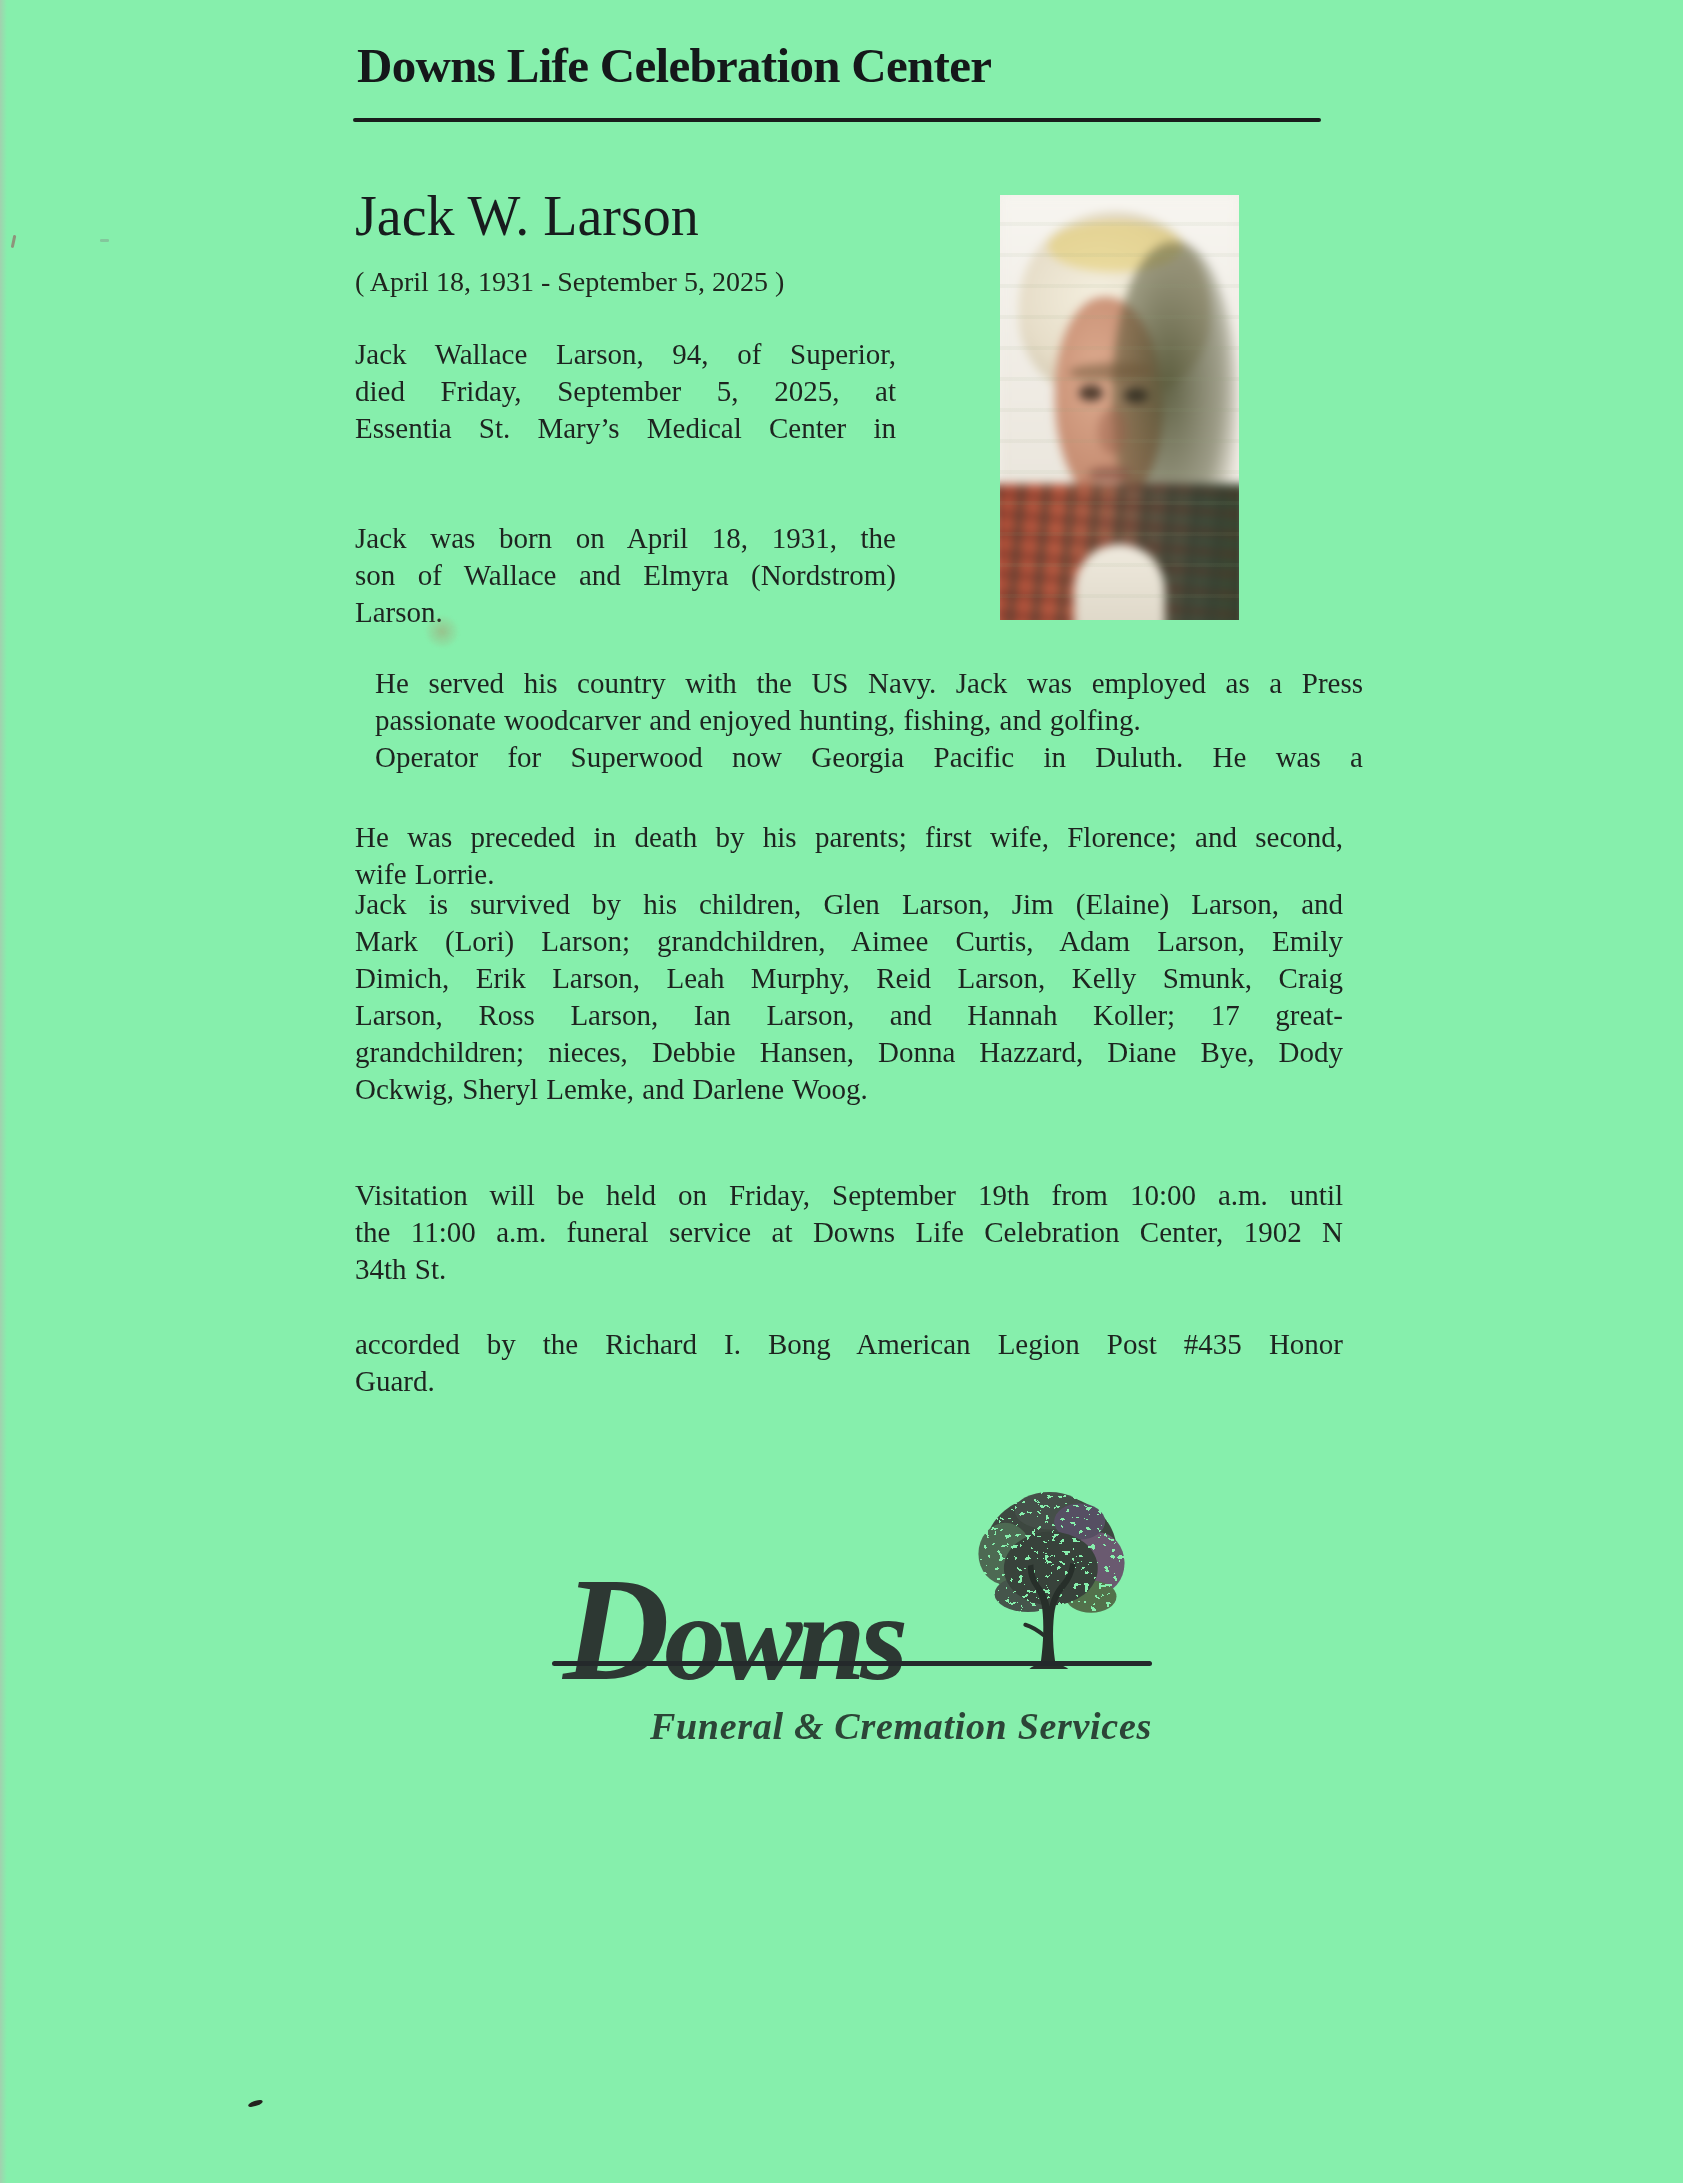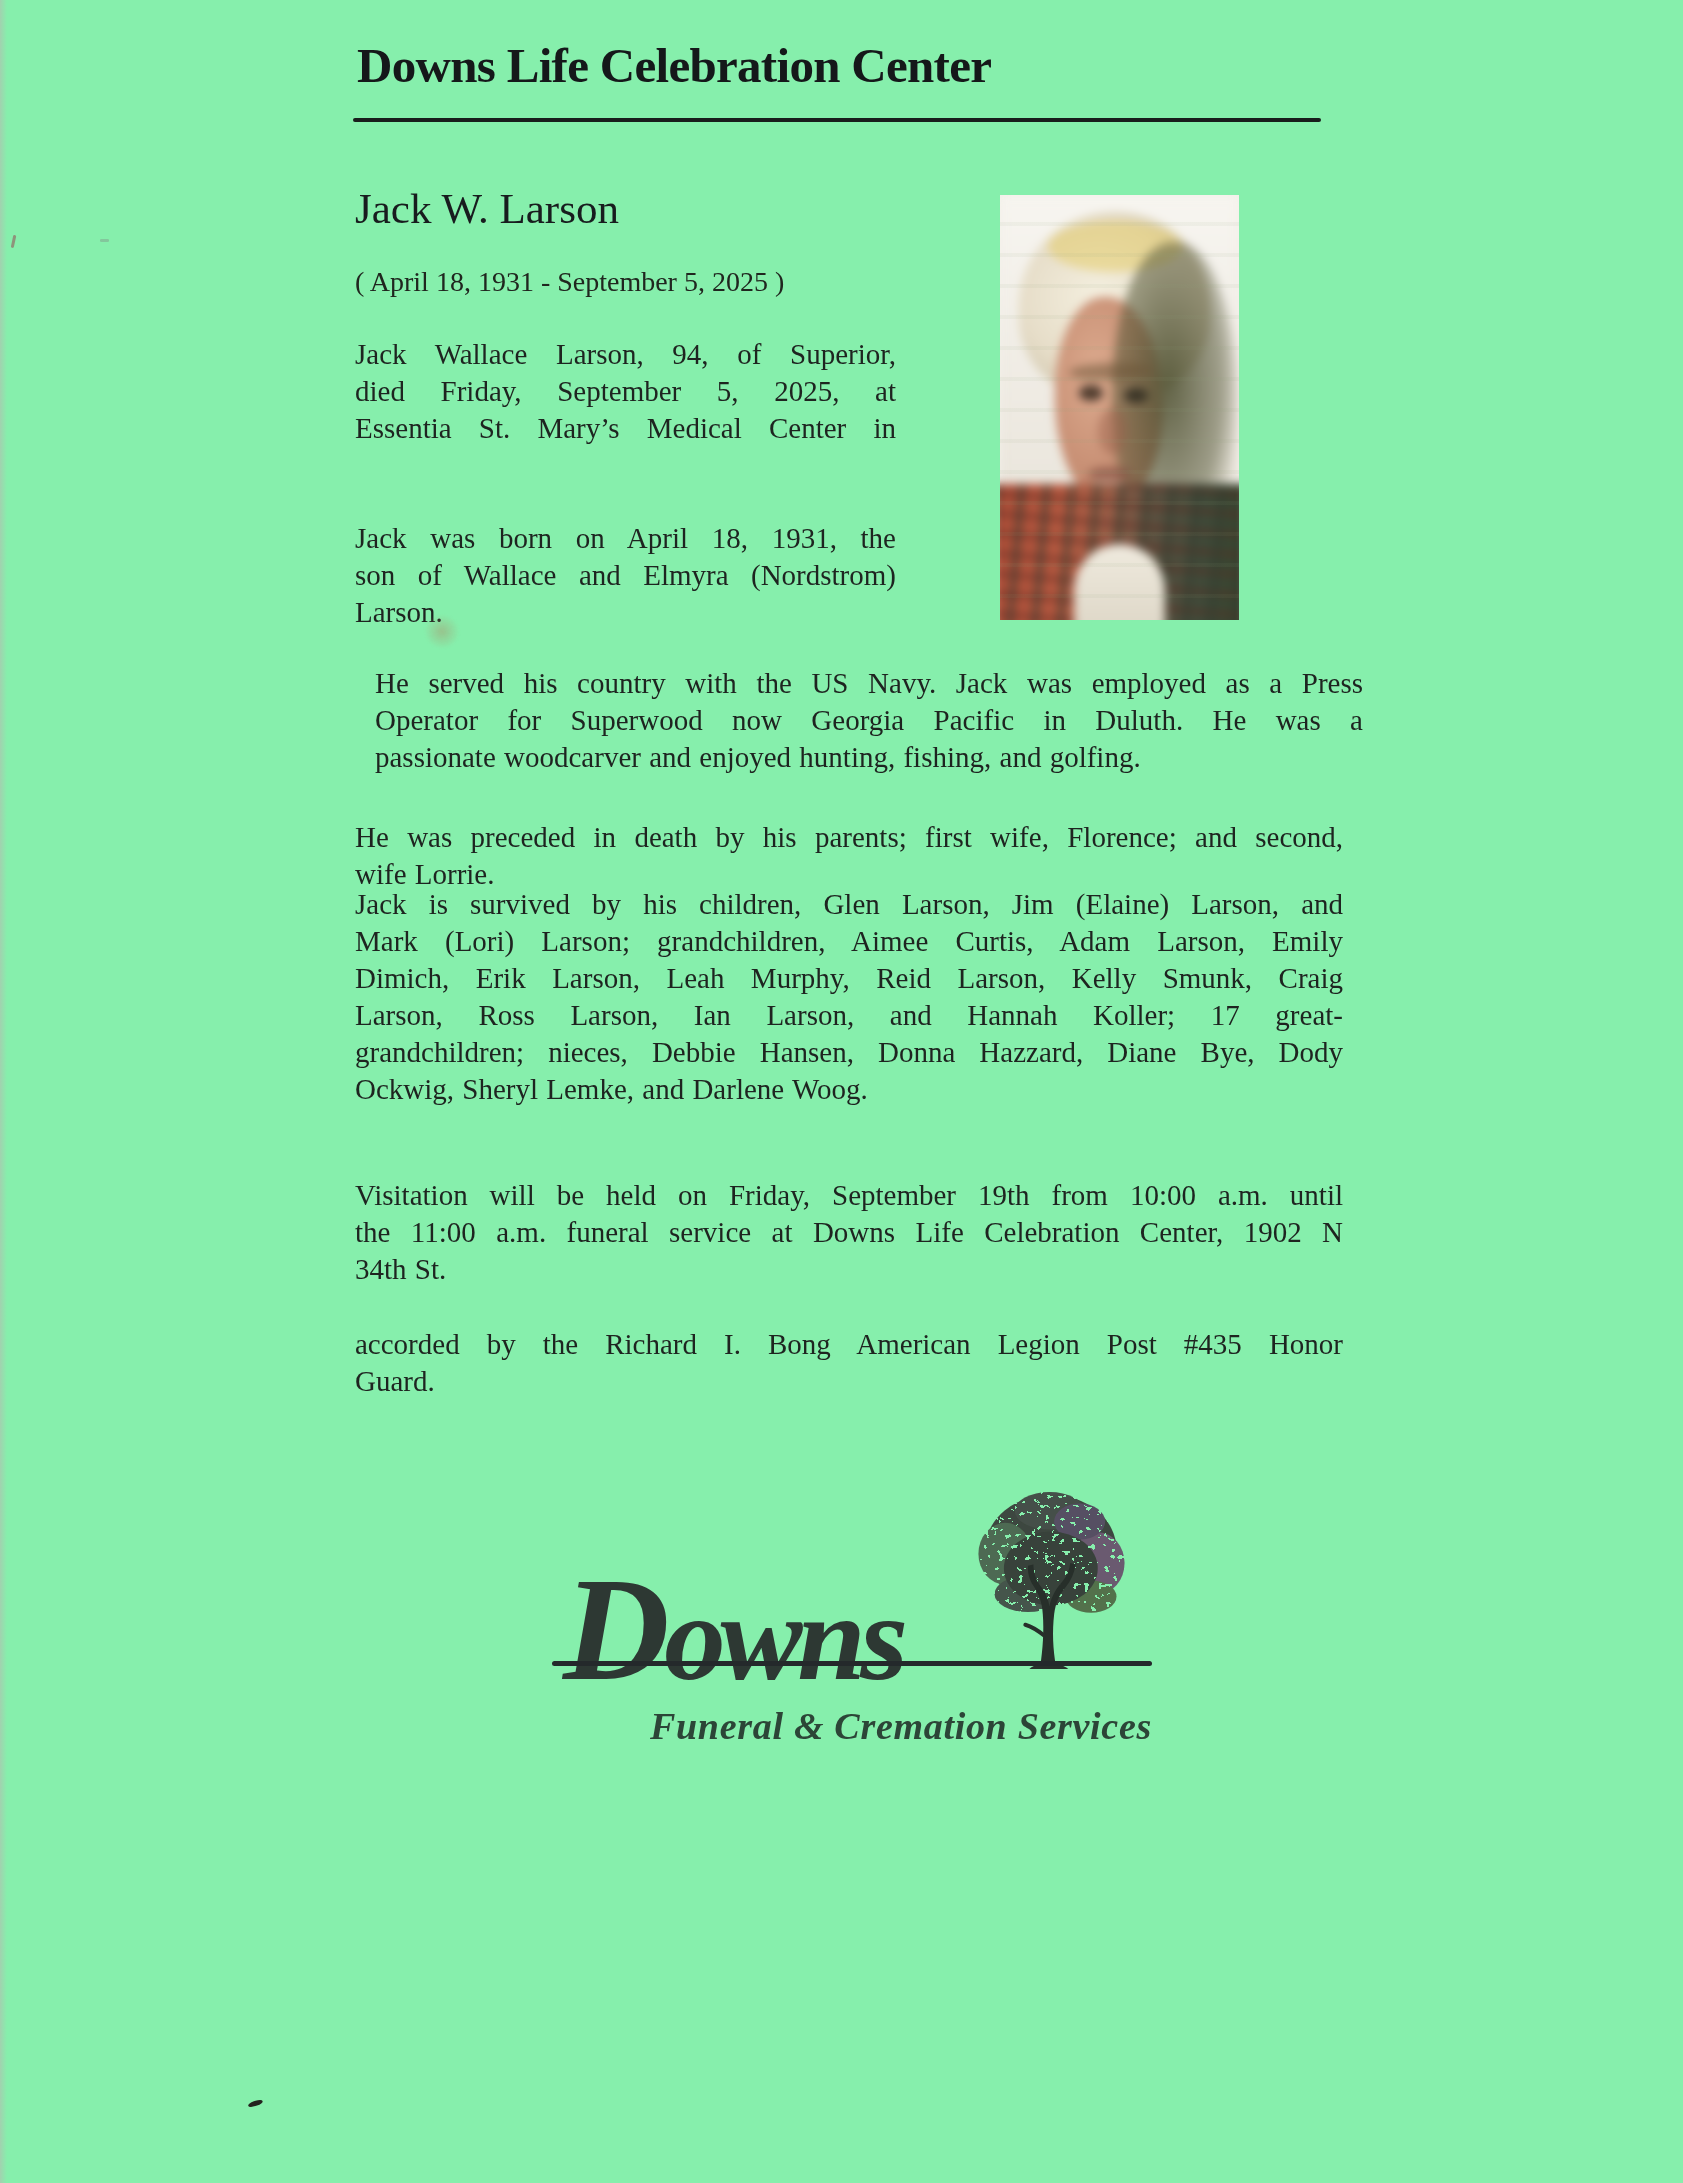--- a/index.html
+++ b/index.html
@@ -10,21 +10,21 @@
     color:#1e2420;
   }
   .scan-edge { position:absolute; left:0; top:0; width:6.7px; height:100%;
     background:linear-gradient(90deg, rgba(185,185,178,.55), rgba(185,185,178,0)); }
 
   .header-title { position:absolute; left:357px; top:37px;
     font-size:49px; font-weight:bold; color:#15181a; letter-spacing:-0.7px; white-space:nowrap; }
   .header-rule { position:absolute; left:353px; top:118px; width:968px; height:4px;
     background:#191d1c; border-radius:2px; }
 
-  .obit-name { position:absolute; left:355px; top:184px; font-size:43px; color:#181c1e; white-space:nowrap; }
+  .obit-name { position:absolute; left:355px; top:184px; font-size:56px; color:#181c1e; white-space:nowrap; }
   .obit-dates { position:absolute; left:355px; top:266px; font-size:28px; color:#20261f; white-space:nowrap; }
 
   .para { position:absolute; left:355px; font-size:29px; line-height:37px;
     color:#1e2420; word-spacing:1px; }
   .para.narrow { width:541px; }
   .para.wide   { width:988px; }
   .p0 { top:336px; } .p1 { top:520px; } .p2 { top:665px;margin-left:20px; } .p3 { top:819px; }
   .p4 { top:886px; } .p5 { top:1177px; } .p6 { top:1326px; }
   .jline { text-align:justify; text-align-last:justify; }
   .jline.last { text-align-last:left; }
@@ -104,22 +104,22 @@
       <div class="jline">died Friday, September 5, 2025, at</div>
       <div class="jline">Essentia St. Mary’s Medical Center in</div>
     </div>
   <div class="para narrow p1">
       <div class="jline">Jack was born on April 18, 1931, the</div>
       <div class="jline">son of Wallace and Elmyra (Nordstrom)</div>
       <div class="jline last">Larson.</div>
     </div>
   <div class="para wide p2">
       <div class="jline">He served his country with the US Navy. Jack was employed as a Press</div>
+      <div class="jline last">passionate woodcarver and enjoyed hunting, fishing, and golfing.</div>
       <div class="jline">Operator for Superwood now Georgia Pacific in Duluth. He was a</div>
-      <div class="jline last">passionate woodcarver and enjoyed hunting, fishing, and golfing.</div>
     </div>
   <div class="para wide p3">
       <div class="jline">He was preceded in death by his parents; first wife, Florence; and second,</div>
       <div class="jline last">wife Lorrie.</div>
     </div>
   <div class="para wide p4">
       <div class="jline">Jack is survived by his children, Glen Larson, Jim (Elaine) Larson, and</div>
       <div class="jline">Mark (Lori) Larson; grandchildren, Aimee Curtis, Adam Larson, Emily</div>
       <div class="jline">Dimich, Erik Larson, Leah Murphy, Reid Larson, Kelly Smunk, Craig</div>
       <div class="jline">Larson, Ross Larson, Ian Larson, and Hannah Koller; 17 great-</div>

